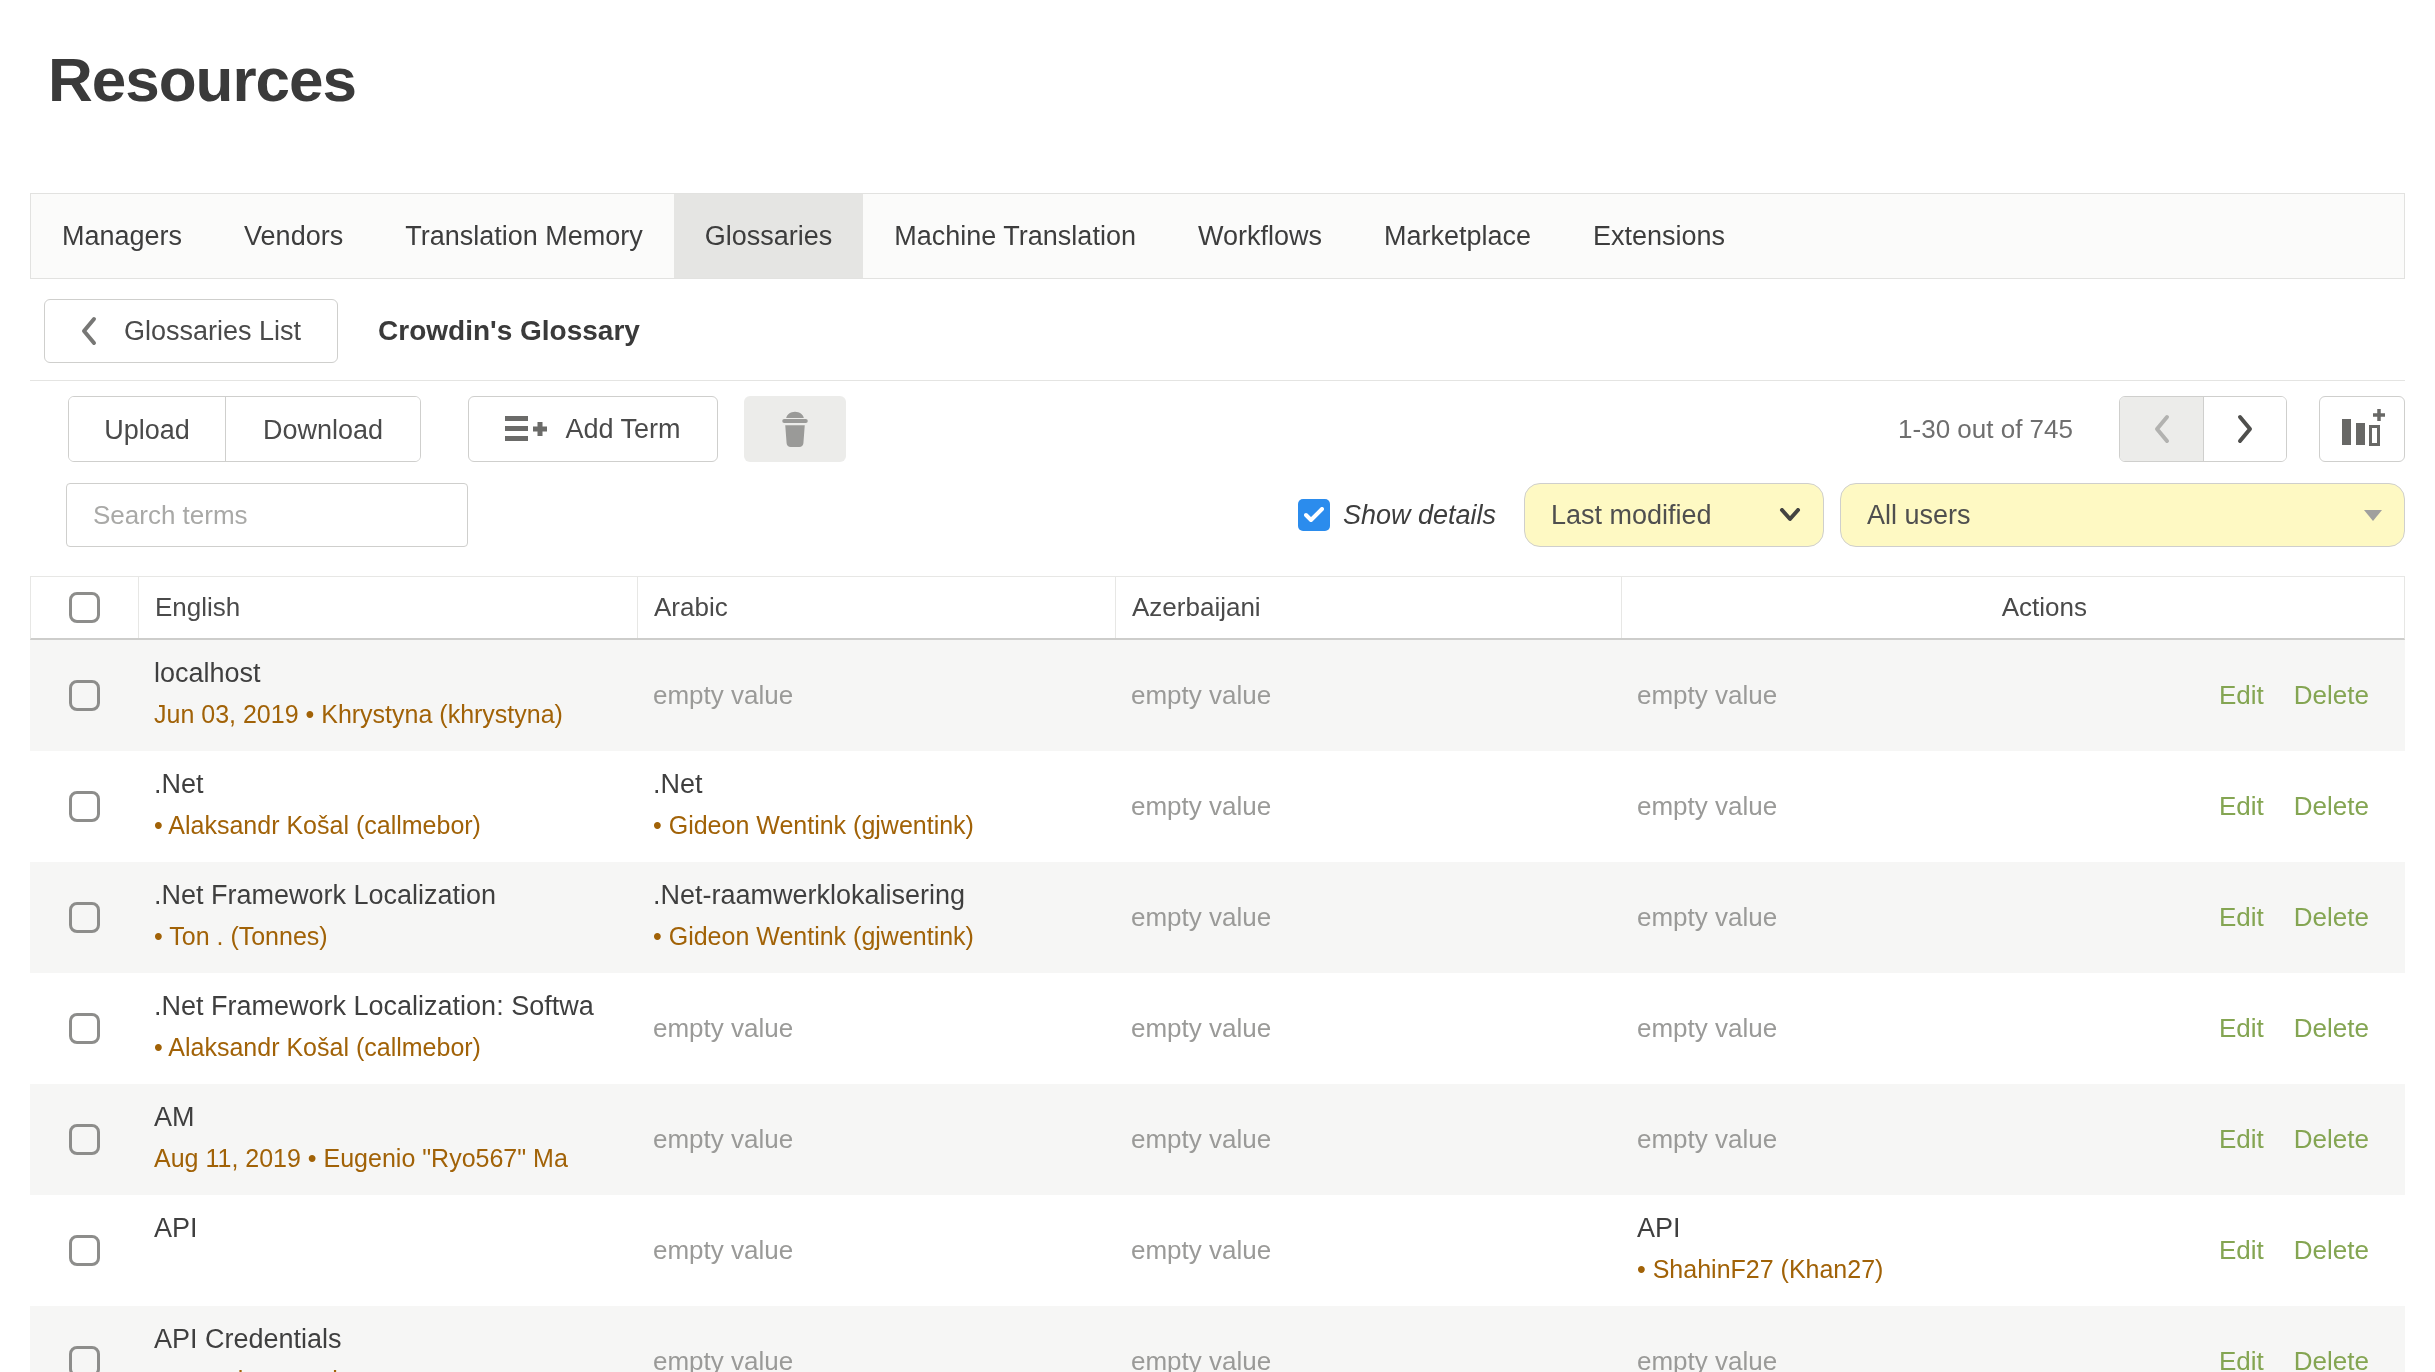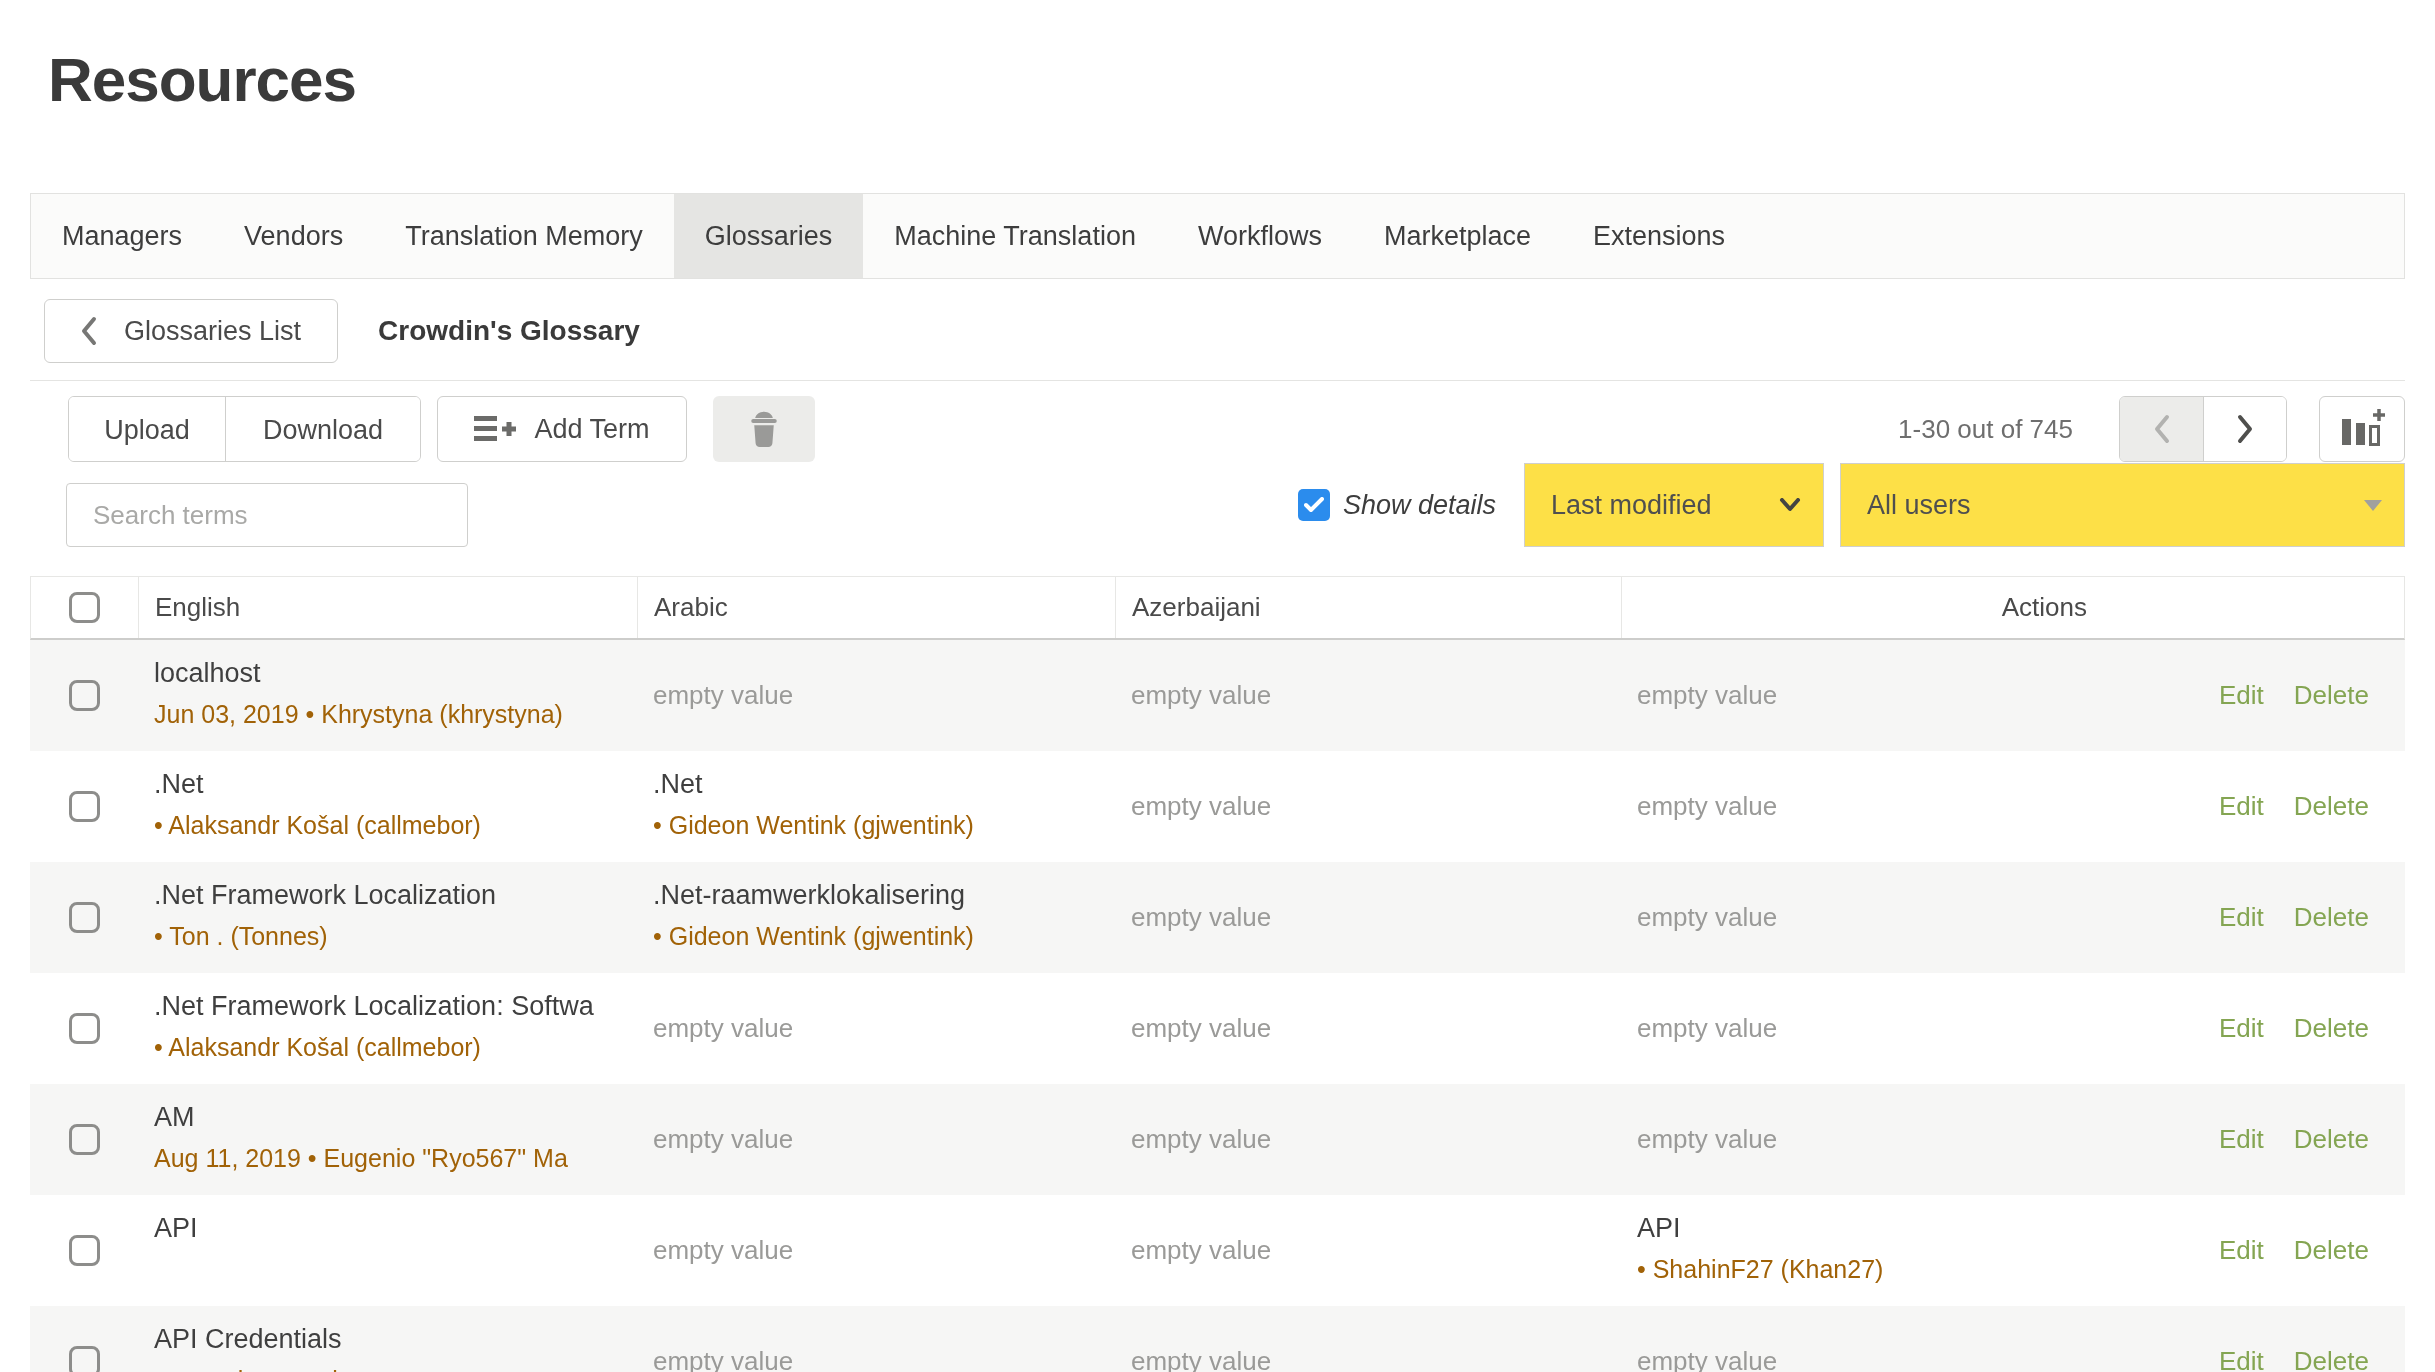--- a/index.html
+++ b/index.html
@@ -24,39 +24,39 @@
 
   
   .toolbar { margin-top:15px; height:66px; display:flex; align-items:center; }
   .btn { height:66px; display:flex; align-items:center; justify-content:center; gap:16px;
     background:#fff; border:1px solid #cfcfcd; border-radius:6px; font-size:27px; color:#4a4a4a; cursor:pointer; }
   .btn-group { margin-left:38px; display:flex; height:66px; border:1px solid #cfcfcd; border-radius:6px; overflow:hidden; }
   .btn-group .btn { border:none; border-radius:0; }
   .btn-group .btn + .btn { border-left:1px solid #cfcfcd; }
   .btn-upload { width:156px; }
   .btn-download { width:195px; }
-  .btn-addterm { margin-left:16px; width:250px; }
+  .btn-addterm { margin-left:47px; width:250px; }
   .btn-trash { margin-left:26px; width:102px; background:#ececea; border:none; }
   .toolbar-right { margin-left:auto; display:flex; align-items:center; }
   .page-info { font-size:26px; color:#6e6e6e; margin-right:46px; }
   .pager { display:flex; height:66px; border:1px solid #cfcfcd; border-radius:6px; overflow:hidden; }
   .pager .pbtn { width:83px; display:flex; align-items:center; justify-content:center; cursor:pointer; background:#fff; }
   .pager .pbtn.disabled { background:#ececea; cursor:default; }
   .pager .pbtn + .pbtn { border-left:1px solid #cfcfcd; }
   .btn-columns { margin-left:32px; width:86px; }
 
   
   .filters { margin-top:19px; height:66px; display:flex; align-items:flex-end; }
   .search-input { margin-left:36px; width:402px; height:64px; border:1px solid #cfcfcd; border-radius:4px;
     font-size:26px; color:#4a4a4a; padding:0 26px; outline:none; font-family:inherit; }
   .search-input::placeholder { color:#a9a9a7; }
   .filters-right { margin-left:auto; display:flex; align-items:center; }
   .chk { width:32px; height:32px; background:#2b8ced; border-radius:5px; display:flex; align-items:center; justify-content:center; cursor:pointer; }
   .chk-label { margin-left:13px; font-size:27px; color:#3d3d3d;font-style:italic; }
-  .select { height:84px; border:1px solid #cfcfcd; border-radius:0; background:#fde047; display:flex;
+  .select { height:64px; border:1px solid #cfcfcd; border-radius:16px; background:#fef9c3; display:flex;
     align-items:center; justify-content:space-between; font-size:27px; color:#4f4f4f; cursor:pointer; padding:0 22px 0 26px; }
   .sel-sort { margin-left:28px; width:300px; }
   .sel-users { margin-left:16px; width:565px; }
   .tri-down { width:0; height:0; border-left:9px solid transparent; border-right:9px solid transparent; border-top:11px solid #a0a09e; }
 
   
   .table { margin-top:29px; }
   .thead, .trow { display:grid; grid-template-columns:108px 499px 478px 506px 501px 283px; }
   .thead { height:64px; border:1px solid #e7e7e5; border-bottom:2px solid #cdcdcb; background:#fff; }
   .th { display:flex; align-items:center; padding-left:16px; font-size:26px; color:#4a4a4a; border-right:1px solid #e7e7e5; overflow:hidden; }

